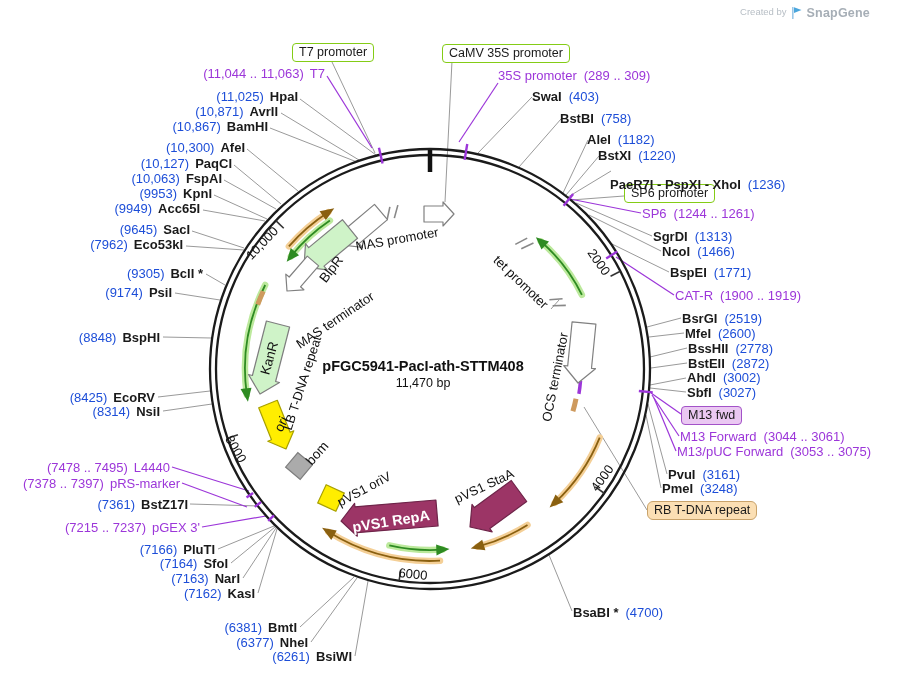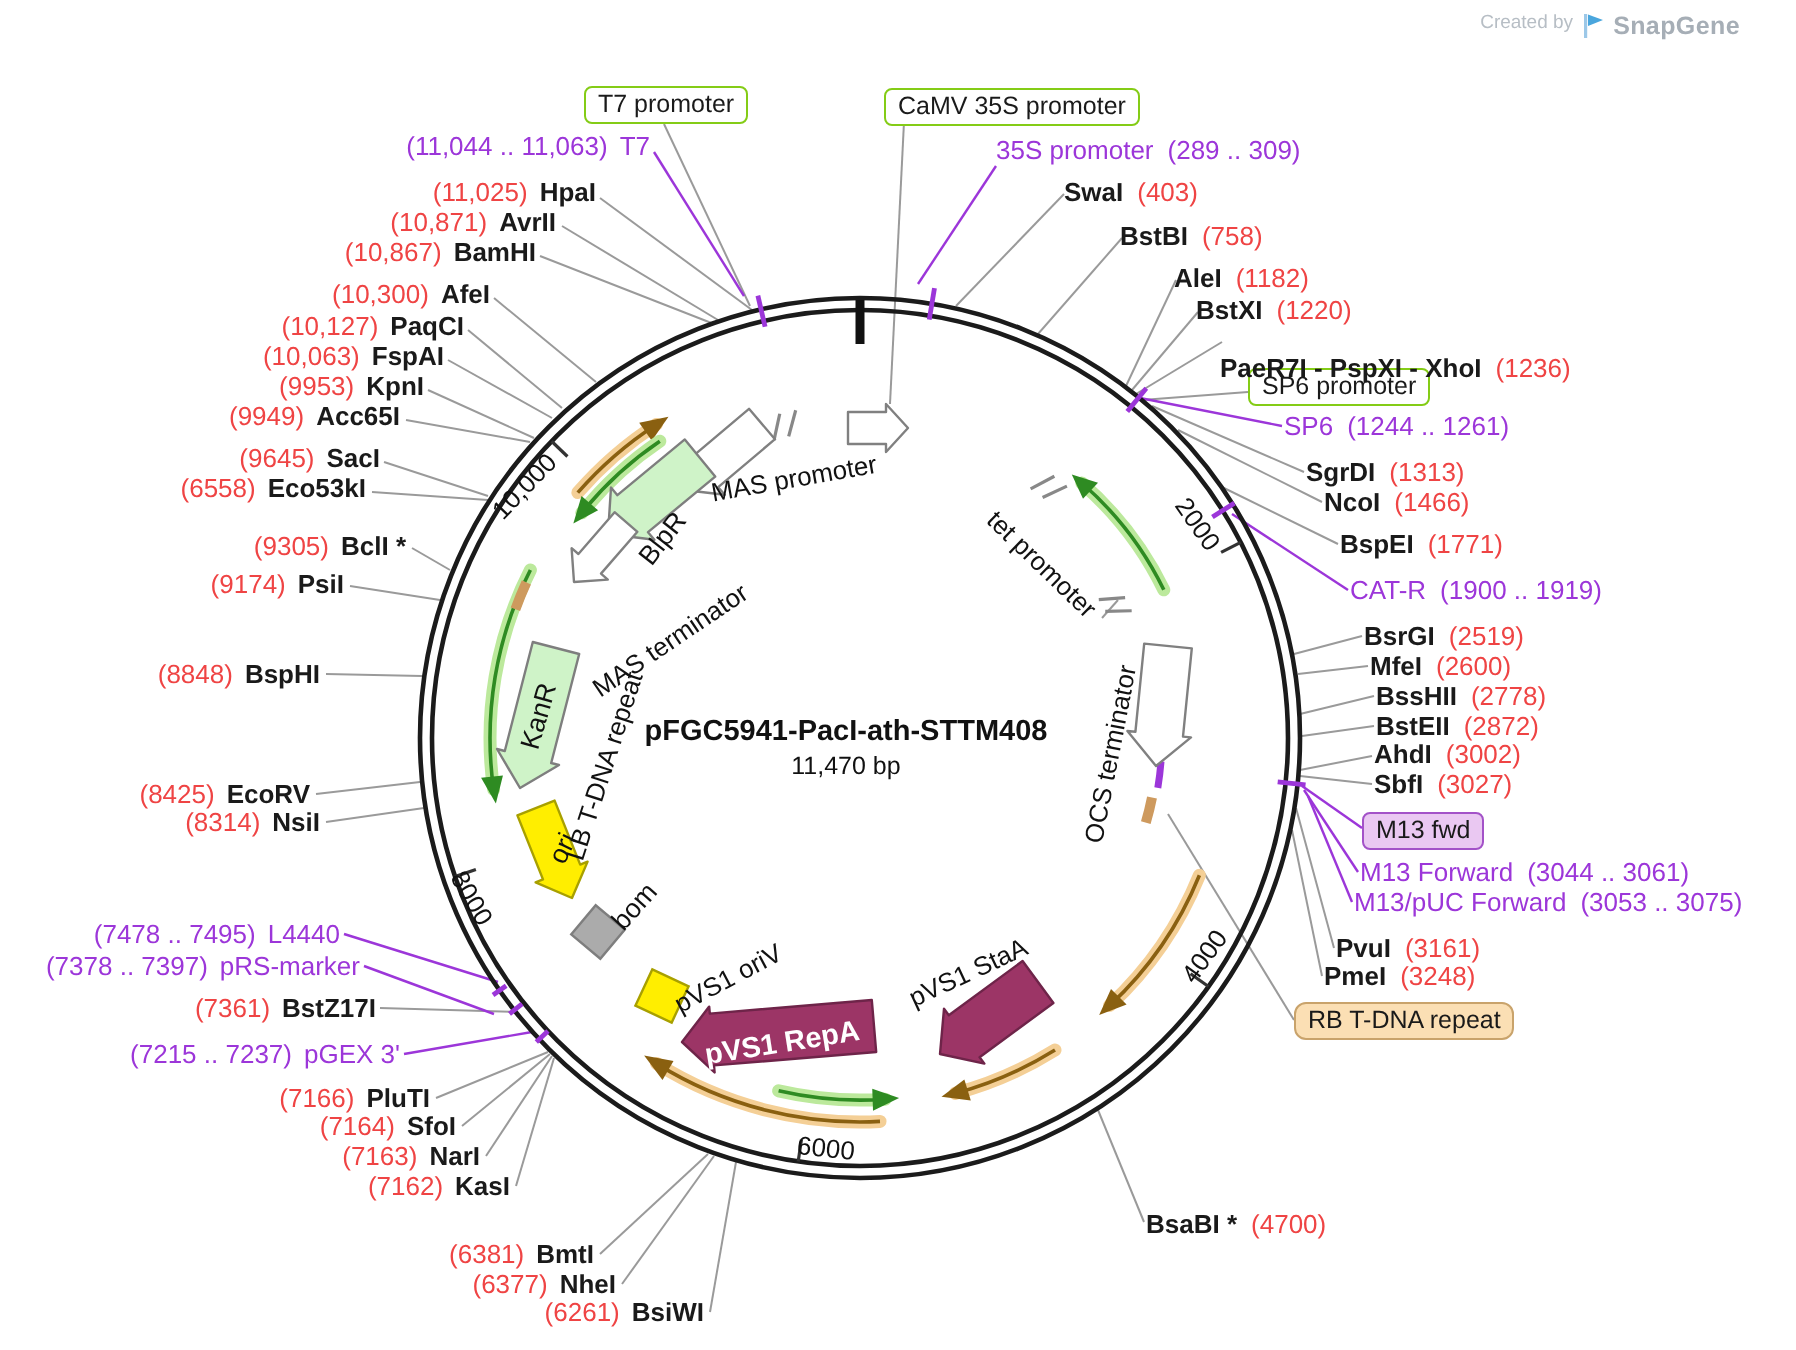--- a/index.html
+++ b/index.html
@@ -2,21 +2,21 @@
 <html><head>
 <meta charset="utf-8">
 <style>
   html,body{margin:0;padding:0;background:#fff;}
   #stage{position:relative;width:898px;height:675px;background:#fff;overflow:hidden;
          font-family:"Liberation Sans",sans-serif;}
   #map-svg{position:absolute;left:0;top:0;}
   .lbl{position:absolute;white-space:nowrap;font-size:13px;color:#1a1a1a;line-height:1;
        transform:translateY(-50%);}
   .lbl .name{font-weight:bold;}
-  .lbl .pos{font-weight:normal;color:#ef4444;}
+  .lbl .pos{font-weight:normal;color:#1d4ed8;}
   .lbl.right .pos{margin-left:7px;}
   .lbl.left .name{margin-left:6px;}
   .lbl.purple, .lbl.purple .pos, .lbl.purple .name{color:#9C36D9;font-weight:normal;}
   .pbox{position:absolute;border:1px solid #84cc16;border-radius:4px;background:#fff;
         font-size:12.5px;color:#1a1a1a;padding:1px 6px 2px 6px;white-space:nowrap;line-height:1.15;}
   .pbox.m13{background:#EAC8F2;border-color:#A352C8;}
   .pbox.rb{background:#FBDFB4;border-color:#C9A36B;border-radius:6px;}
   #title{position:absolute;left:423px;top:366px;transform:translate(-50%,-50%);
          font-size:14.5px;font-weight:bold;color:#111;white-space:nowrap;}
   #bp{position:absolute;left:423px;top:383px;transform:translate(-50%,-50%);
@@ -195,21 +195,21 @@
   <div class="lbl left purple" style="right:573px;top:73px;"><span class="pos">(11,044 .. 11,063)</span><span class="name">T7</span></div>
   <div class="lbl left" style="right:600px;top:96px;"><span class="pos">(11,025)</span><span class="name">HpaI</span></div>
   <div class="lbl left" style="right:620px;top:111px;"><span class="pos">(10,871)</span><span class="name">AvrII</span></div>
   <div class="lbl left" style="right:630px;top:126px;"><span class="pos">(10,867)</span><span class="name">BamHI</span></div>
   <div class="lbl left" style="right:653px;top:147px;"><span class="pos">(10,300)</span><span class="name">AfeI</span></div>
   <div class="lbl left" style="right:666px;top:163px;"><span class="pos">(10,127)</span><span class="name">PaqCI</span></div>
   <div class="lbl left" style="right:676px;top:178px;"><span class="pos">(10,063)</span><span class="name">FspAI</span></div>
   <div class="lbl left" style="right:686px;top:193px;"><span class="pos">(9953)</span><span class="name">KpnI</span></div>
   <div class="lbl left" style="right:698px;top:208px;text-align:right;"><span class="pos">(9949)</span><span class="name">Acc65I</span></div>
   <div class="lbl left" style="right:708px;top:229px;"><span class="pos">(9645)</span><span class="name">SacI</span></div>
-  <div class="lbl left" style="right:715px;top:244px;"><span class="pos">(6558)</span><span class="name">Eco53kI</span></div>
+  <div class="lbl left" style="right:715px;top:244px;"><span class="pos">(7962)</span><span class="name">Eco53kI</span></div>
   <div class="lbl left" style="right:695px;top:273px;"><span class="pos">(9305)</span><span class="name">BclI *</span></div>
   <div class="lbl left" style="right:726px;top:292px;"><span class="pos">(9174)</span><span class="name">PsiI</span></div>
   <div class="lbl left" style="right:738px;top:337px;"><span class="pos">(8848)</span><span class="name">BspHI</span></div>
   <div class="lbl left" style="right:743px;top:397px;"><span class="pos">(8425)</span><span class="name">EcoRV</span></div>
   <div class="lbl left" style="right:738px;top:411px;"><span class="pos">(8314)</span><span class="name">NsiI</span></div>
   <div class="lbl left purple" style="right:728px;top:467px;"><span class="pos">(7478 .. 7495)</span><span class="name">L4440</span></div>
   <div class="lbl left purple" style="right:718px;top:483px;"><span class="pos">(7378 .. 7397)</span><span class="name">pRS-marker</span></div>
   <div class="lbl left" style="right:710px;top:504px;"><span class="pos">(7361)</span><span class="name">BstZ17I</span></div>
   <div class="lbl left purple" style="right:698px;top:527px;"><span class="pos">(7215 .. 7237)</span><span class="name">pGEX 3'</span></div>
   <div class="lbl left" style="right:683px;top:549px;"><span class="pos">(7166)</span><span class="name">PluTI</span></div>

